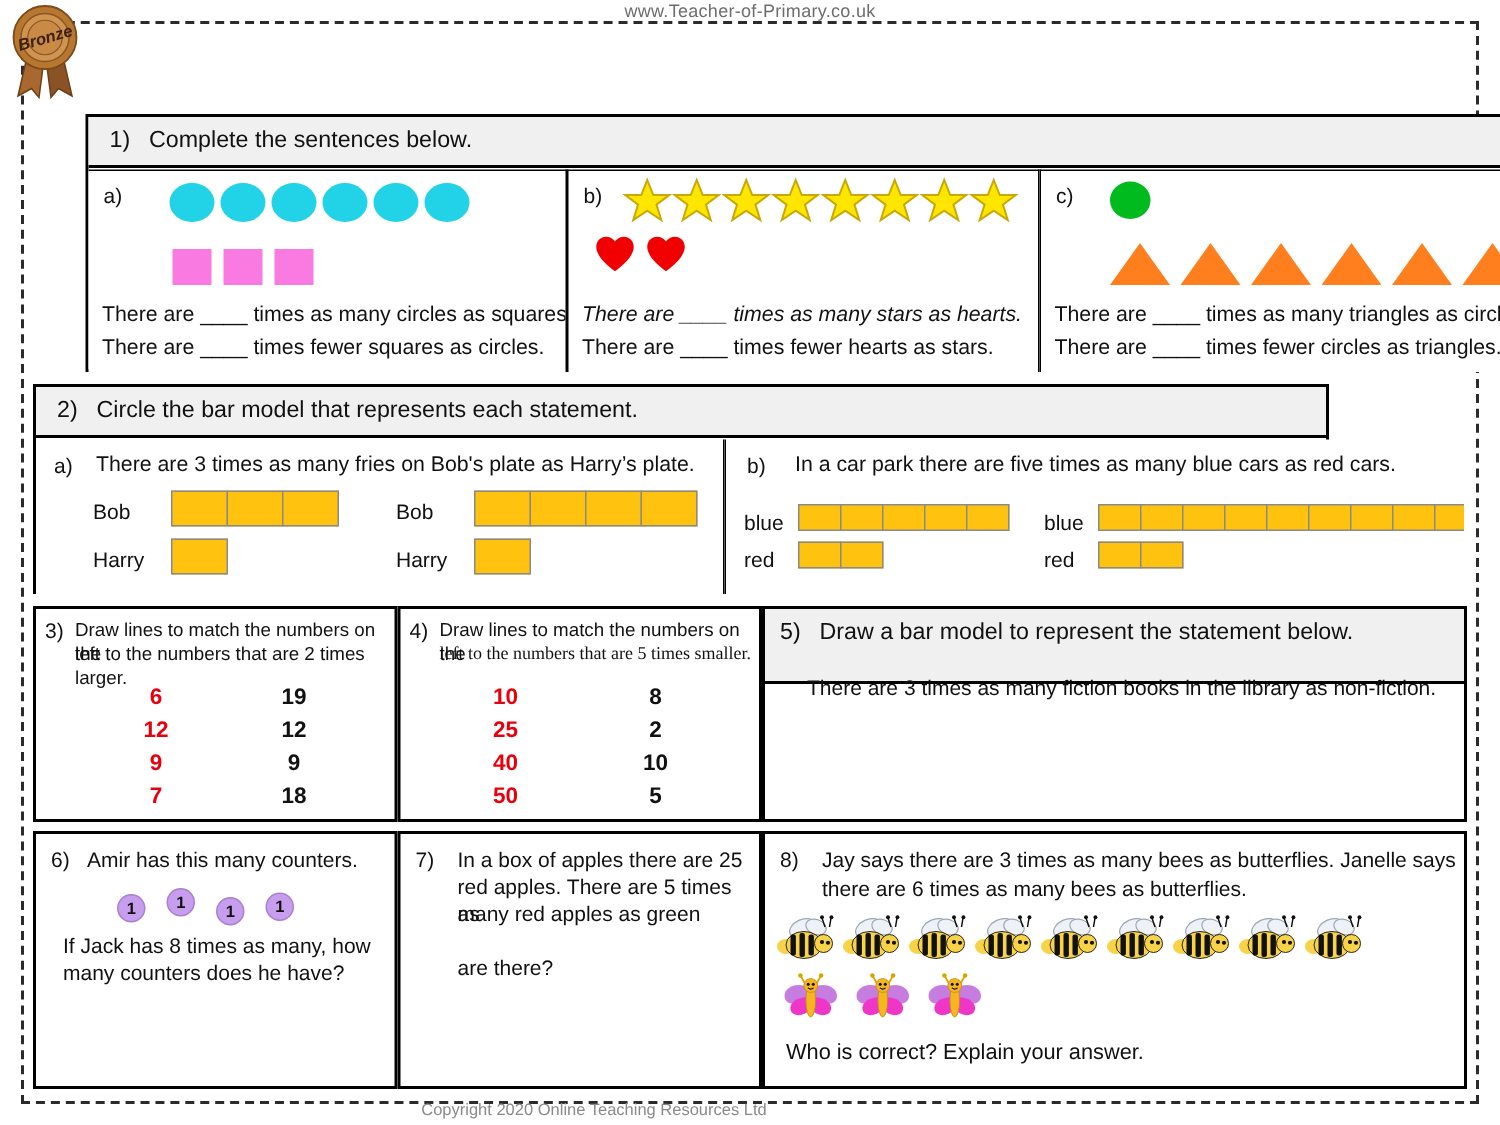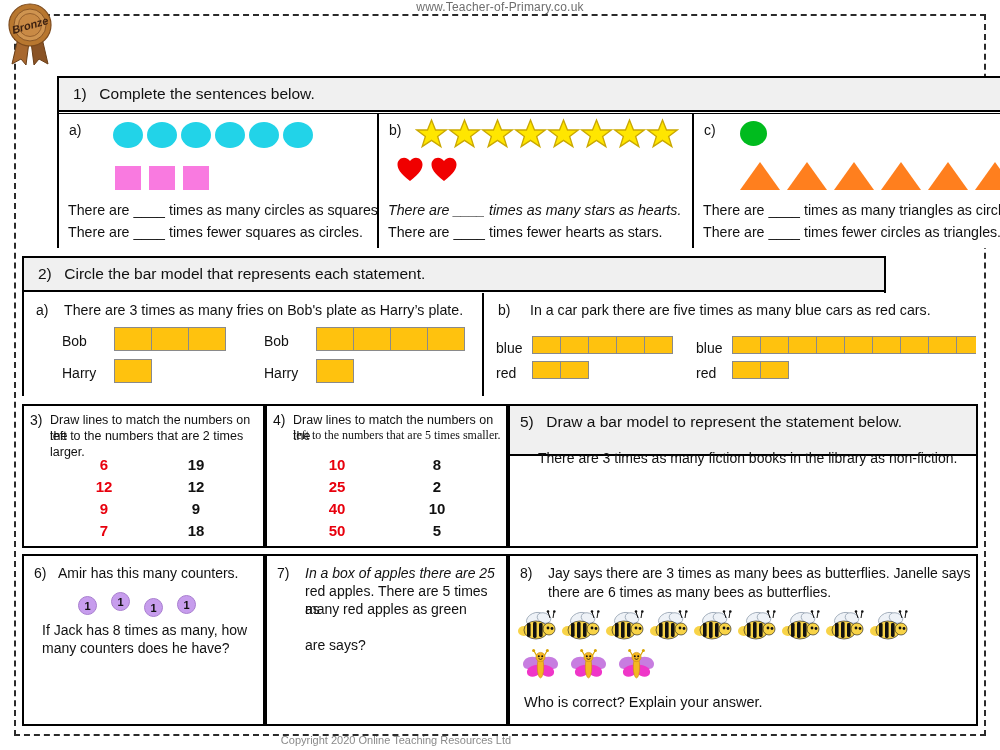--- a/index.html
+++ b/index.html
@@ -346,24 +346,24 @@
     <div class="counter" style="left:120px; top:42px;">1</div>
     <div class="counter" style="left:153px; top:39px;">1</div>
 
     <div class="qtext" style="left:18px; top:66px;">If Jack has 8 times as many, how</div>
     <div class="qtext" style="left:18px; top:84px;">many counters does he have?</div>
     <div style="position:absolute; left:8px; top:108px; width:225px; height:58px;"></div>
   </div>
 
   <div class="qbox" style="left:265px; top:554px; width:243px; height:172px;">
     <div class="qtext" style="left:10px; top:9px;">7)</div>
-    <div class="qtext" style="left:38px; top:9px;font-style:italic;">In a box of apples there are 25</div>
+    <div class="qtext" style="left:38px; top:9px;">In a box of apples there are 25</div>
     <div class="qtext" style="left:38px; top:27px;">red apples. There are 5 times as</div>
     <div class="qtext" style="left:38px; top:45px;">many red apples as green</div>
-    <div class="qtext" style="left:38px; top:81px;">are says?</div>
+    <div class="qtext" style="left:38px; top:81px;">are there?</div>
     <div style="position:absolute; left:8px; top:104px; width:225px; height:62px;"></div>
   </div>
 
   <div class="qbox" style="left:508px; top:554px; width:470px; height:172px;">
     <div class="qtext" style="left:10px; top:9px;">8)</div>
     <div class="qtext" style="left:38px; top:9px;">Jay says there are 3 times as many bees as butterflies. Janelle says</div>
     <div class="qtext" style="left:38px; top:28px;">there are 6 times as many bees as butterflies.</div>
 
     <div style="position:absolute; left:8px; top:52px; display:flex; gap:1px;">
       <svg width="43" height="36" viewBox="0 0 43 36">

